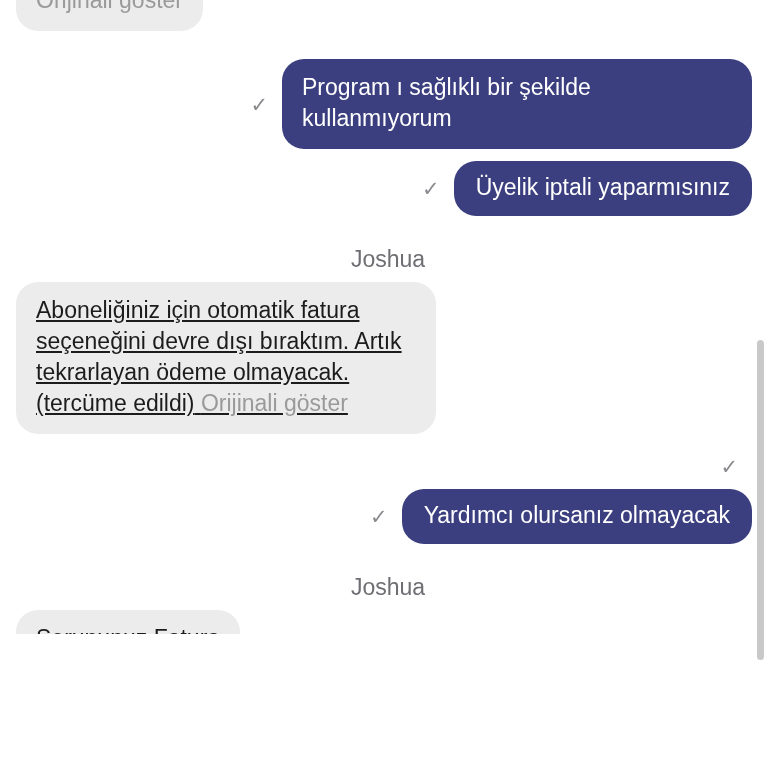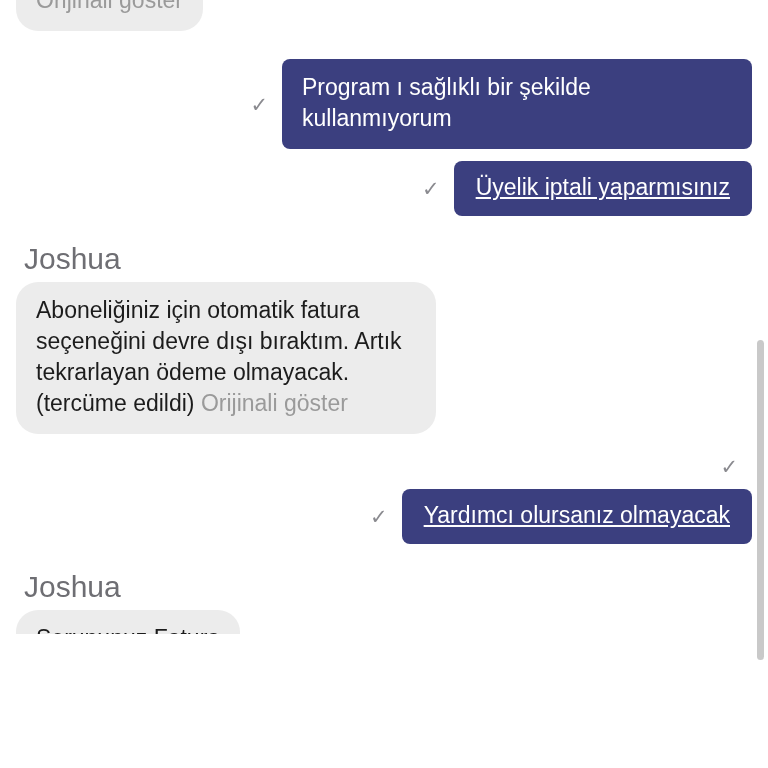--- a/index.html
+++ b/index.html
@@ -27,53 +27,53 @@
   .row {
     display: flex;
     align-items: flex-start;
     width: 100%;
   }
   .row.in { justify-content: flex-start; }
   .row.out { justify-content: flex-end; }
 
   
   .bubble {
-    border-radius: 8px;
+    border-radius: 22px;
     padding: 13px 20px 15px 20px;
     font-size: 23px;
     line-height: 31px;
     max-width: 470px;
     box-sizing: border-box;
     word-wrap: break-word;
   }
   .bubble.in {
     background: #ececec;
     color: #1c1c1c;
     border-radius: 22px;
   }
   .bubble.out {
     background: #3b3f7f;
     color: #ffffff;
   }
   .bubble.out.compact {
     padding: 11px 22px 13px 22px;
-    text-decoration: underline;
   }
 
   .translated-link {
     color: #9a9a9a;
   }
 
   
   .sender {
-    font-size: 30px;
+    font-size: 23px;
     line-height: 30px;
     color: #6e6e73;
     padding: 0 0 0 8px;
     margin: 0;
+    text-align: center;
   }
 
   
   .check {
     color: #8a8a8f;
     font-size: 21px;
     line-height: 21px;
     margin-right: 14px;
     align-self: center;
     flex: 0 0 auto;
@@ -131,21 +131,21 @@
     <div class="bubble out compact">Üyelik iptali yaparmısınız</div>
   </div>
 
   <div class="gap-28"></div>
 
   <div class="sender">Joshua</div>
 
   <div class="gap-8"></div>
 
   <div class="row in">
-    <div class="bubble in" style="max-width:420px;">
+    <div class="bubble in" style="max-width:420px;text-decoration:underline;">
       <span>Aboneliğiniz için otomatik fatura seçeneğini devre dışı bıraktım. Artık tekrarlayan ödeme olmayacak. (tercüme edildi)</span>
       <span class="translated-link">Orijinali göster</span>
     </div>
   </div>
 
   <div class="gap-22"></div>
 
   <div class="row out">
     <span class="check">✓</span>
   </div>

